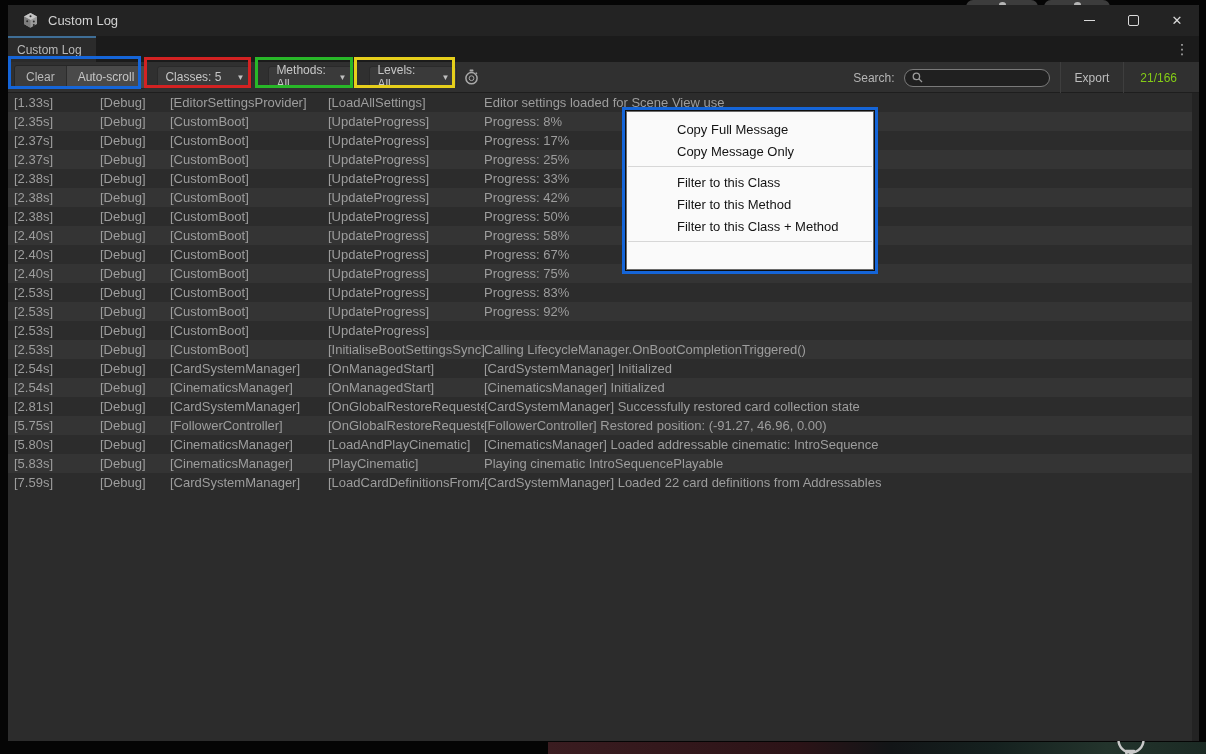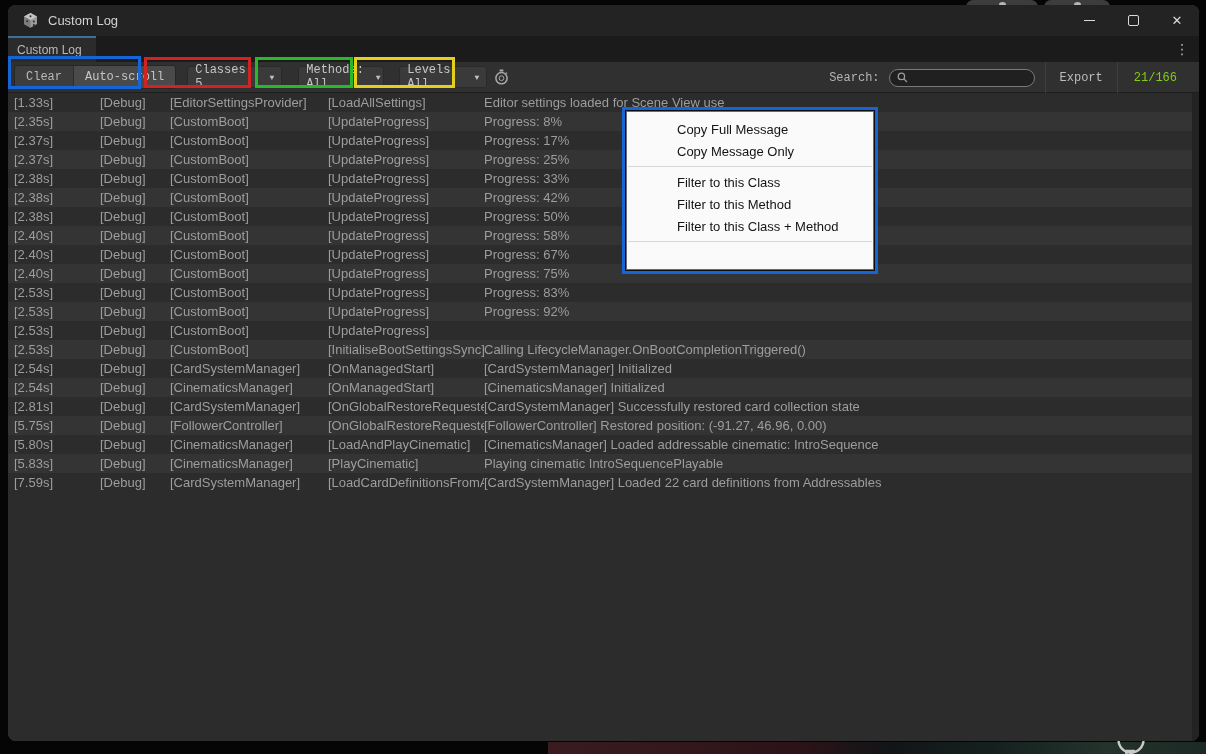--- a/index.html
+++ b/index.html
@@ -9,21 +9,21 @@
   
   .bg-tab { position:absolute; top:0; height:7px; background:#3c3c3c;
     border-radius:9px 9px 0 0; z-index:1; display:flex; justify-content:center; }
   .bg-tab .dot { width:7px; height:5px; margin-top:2px; border-radius:50%; background:#b5b5b5; }
   .bg-photo { position:absolute; left:548px; top:742px; width:658px; height:12px; z-index:1;
     background:linear-gradient(90deg,#3a1c20 0%,#2c1317 38%,#121517 52%,#15211f 68%,#23342c 85%,#1b2a24 100%); }
   .chat-bubble { position:absolute; left:1112px; top:726px; z-index:1; }
 
   
   .window { position:absolute; left:8px; top:5px; width:1191px; height:736px;
-    background:#2c2c2c; border-radius:8px; overflow:hidden; z-index:2;
+    background:#2c2c2c; border-radius:1px; overflow:hidden; z-index:2;
     box-shadow:0 0 0 1px #3a3a3a inset; }
 
   
   .titlebar { position:absolute; left:0; top:0; width:100%; height:31px; background:#232323;
     display:flex; align-items:center; }
   .title-icon { margin-left:14px; width:17px; height:17px; display:flex; align-items:center; }
   .title-text { margin-left:9px; color:#d2d2d2; font-size:13px; }
   .win-controls { position:absolute; right:0; top:0; height:31px; display:flex; align-items:center; }
   .win-btn { width:44px; height:31px; display:flex; align-items:center; justify-content:center;
     color:#d9d9d9; font-size:13px; }
@@ -33,21 +33,21 @@
   
   .tabstrip { position:absolute; left:0; top:31px; width:100%; height:26px; background:#1b1b1b; }
   .tab { position:absolute; left:0; top:0; width:88px; height:26px; background:#2b2b2b;
     border-top:2px solid #3f6e96; color:#b9b9b9; font-size:12px;
     display:flex; align-items:center; padding-left:9px; }
   .kebab { position:absolute; right:8px; top:3px; width:18px; height:20px; color:#b5b5b5;
     font-size:14px; display:flex; align-items:center; justify-content:center; }
 
   
   .toolbar { position:absolute; left:0; top:57px; width:100%; height:31px; background:#303030;
-    border-bottom:1px solid #1e1e1e; display:flex; align-items:center; font-size:12px;font-family:Liberation Mono, monospace; }
+    border-bottom:1px solid #1e1e1e; display:flex; align-items:center; font-size:12px; }
   .btn-group { margin-left:6px; display:flex; border:1px solid #262626; border-radius:3px; overflow:hidden; }
   .tbtn { height:22px; padding:0 11px; display:flex; align-items:center; color:#b9b9b9;
     background:#3d3d3d; }
   .tbtn.on { background:#4a4a4a; color:#c6c6c6; border-left:1px solid #2c2c2c; }
   .dropdown { height:22px; background:#3a3a3a; border:1px solid #2a2a2a; border-radius:3px;
     color:#c6c6c6; display:flex; align-items:center; padding:0 7px; }
   .dropdown .dd-label { margin-right:auto; }
   .dropdown .dd-arrow { font-size:8px; color:#c0c0c0; margin-left:12px; }
   .dd-classes { margin-left:11px; width:95px; }
   .dd-methods { margin-left:16px; width:86px; }

